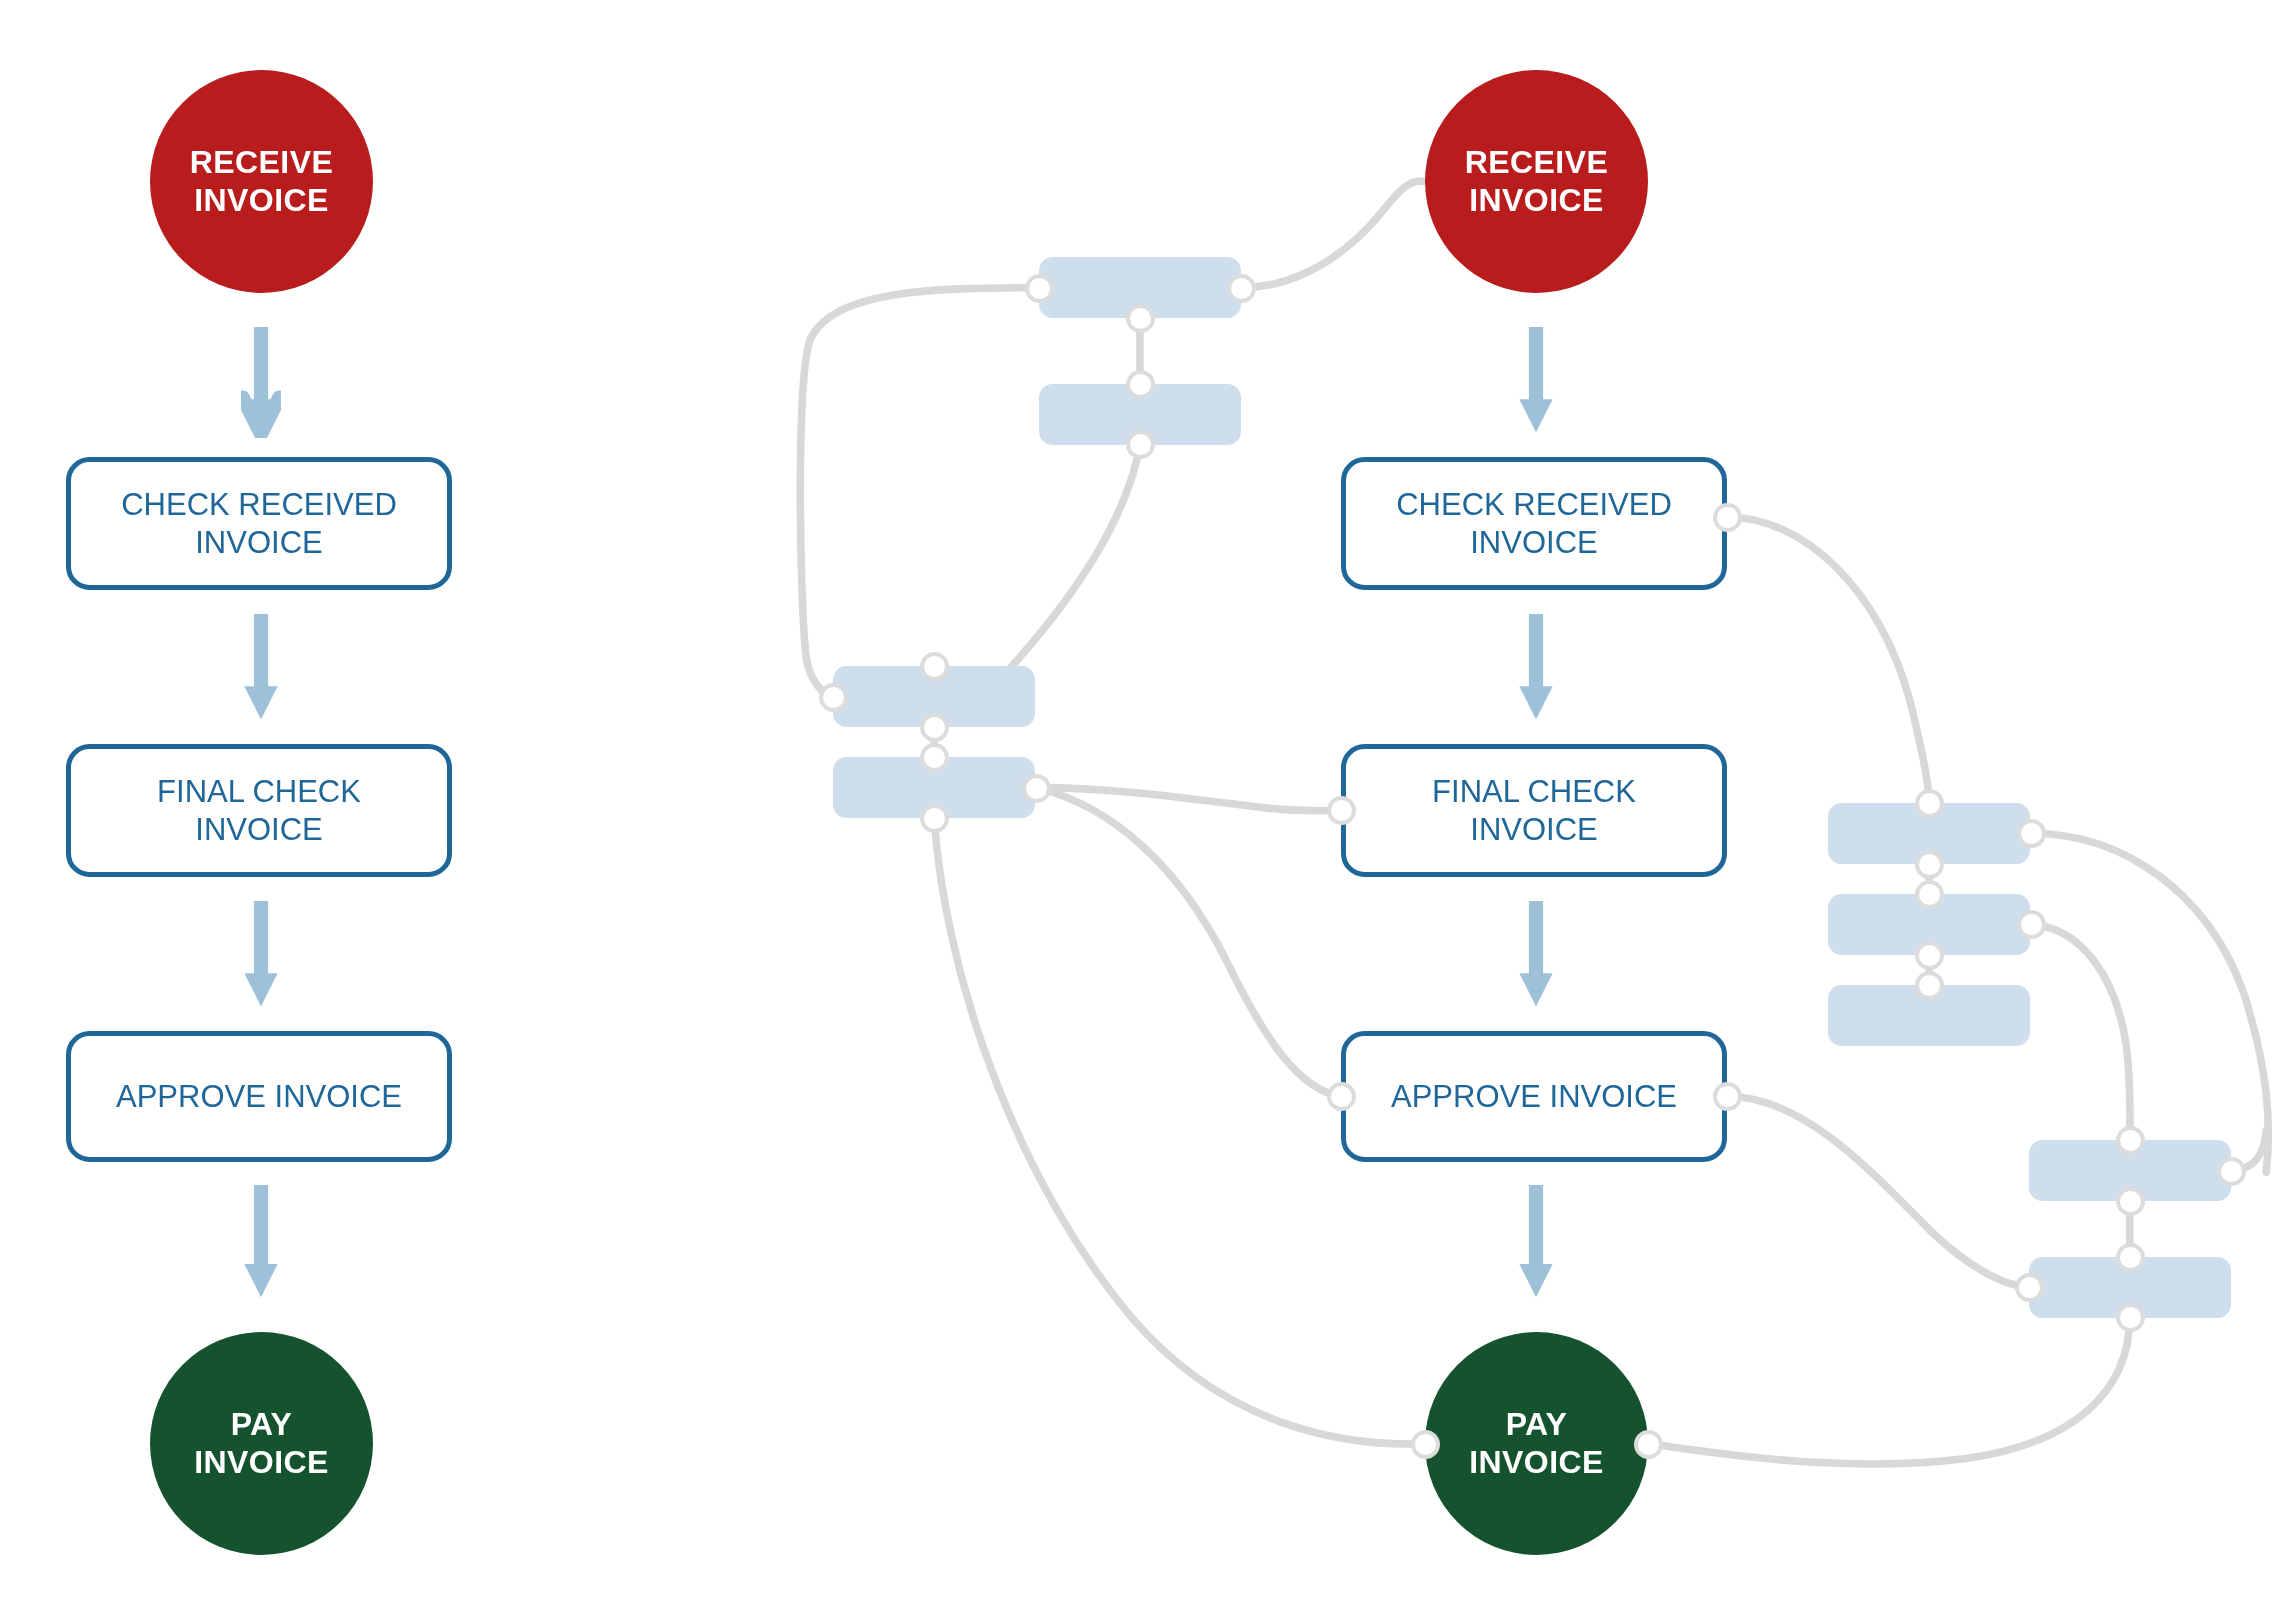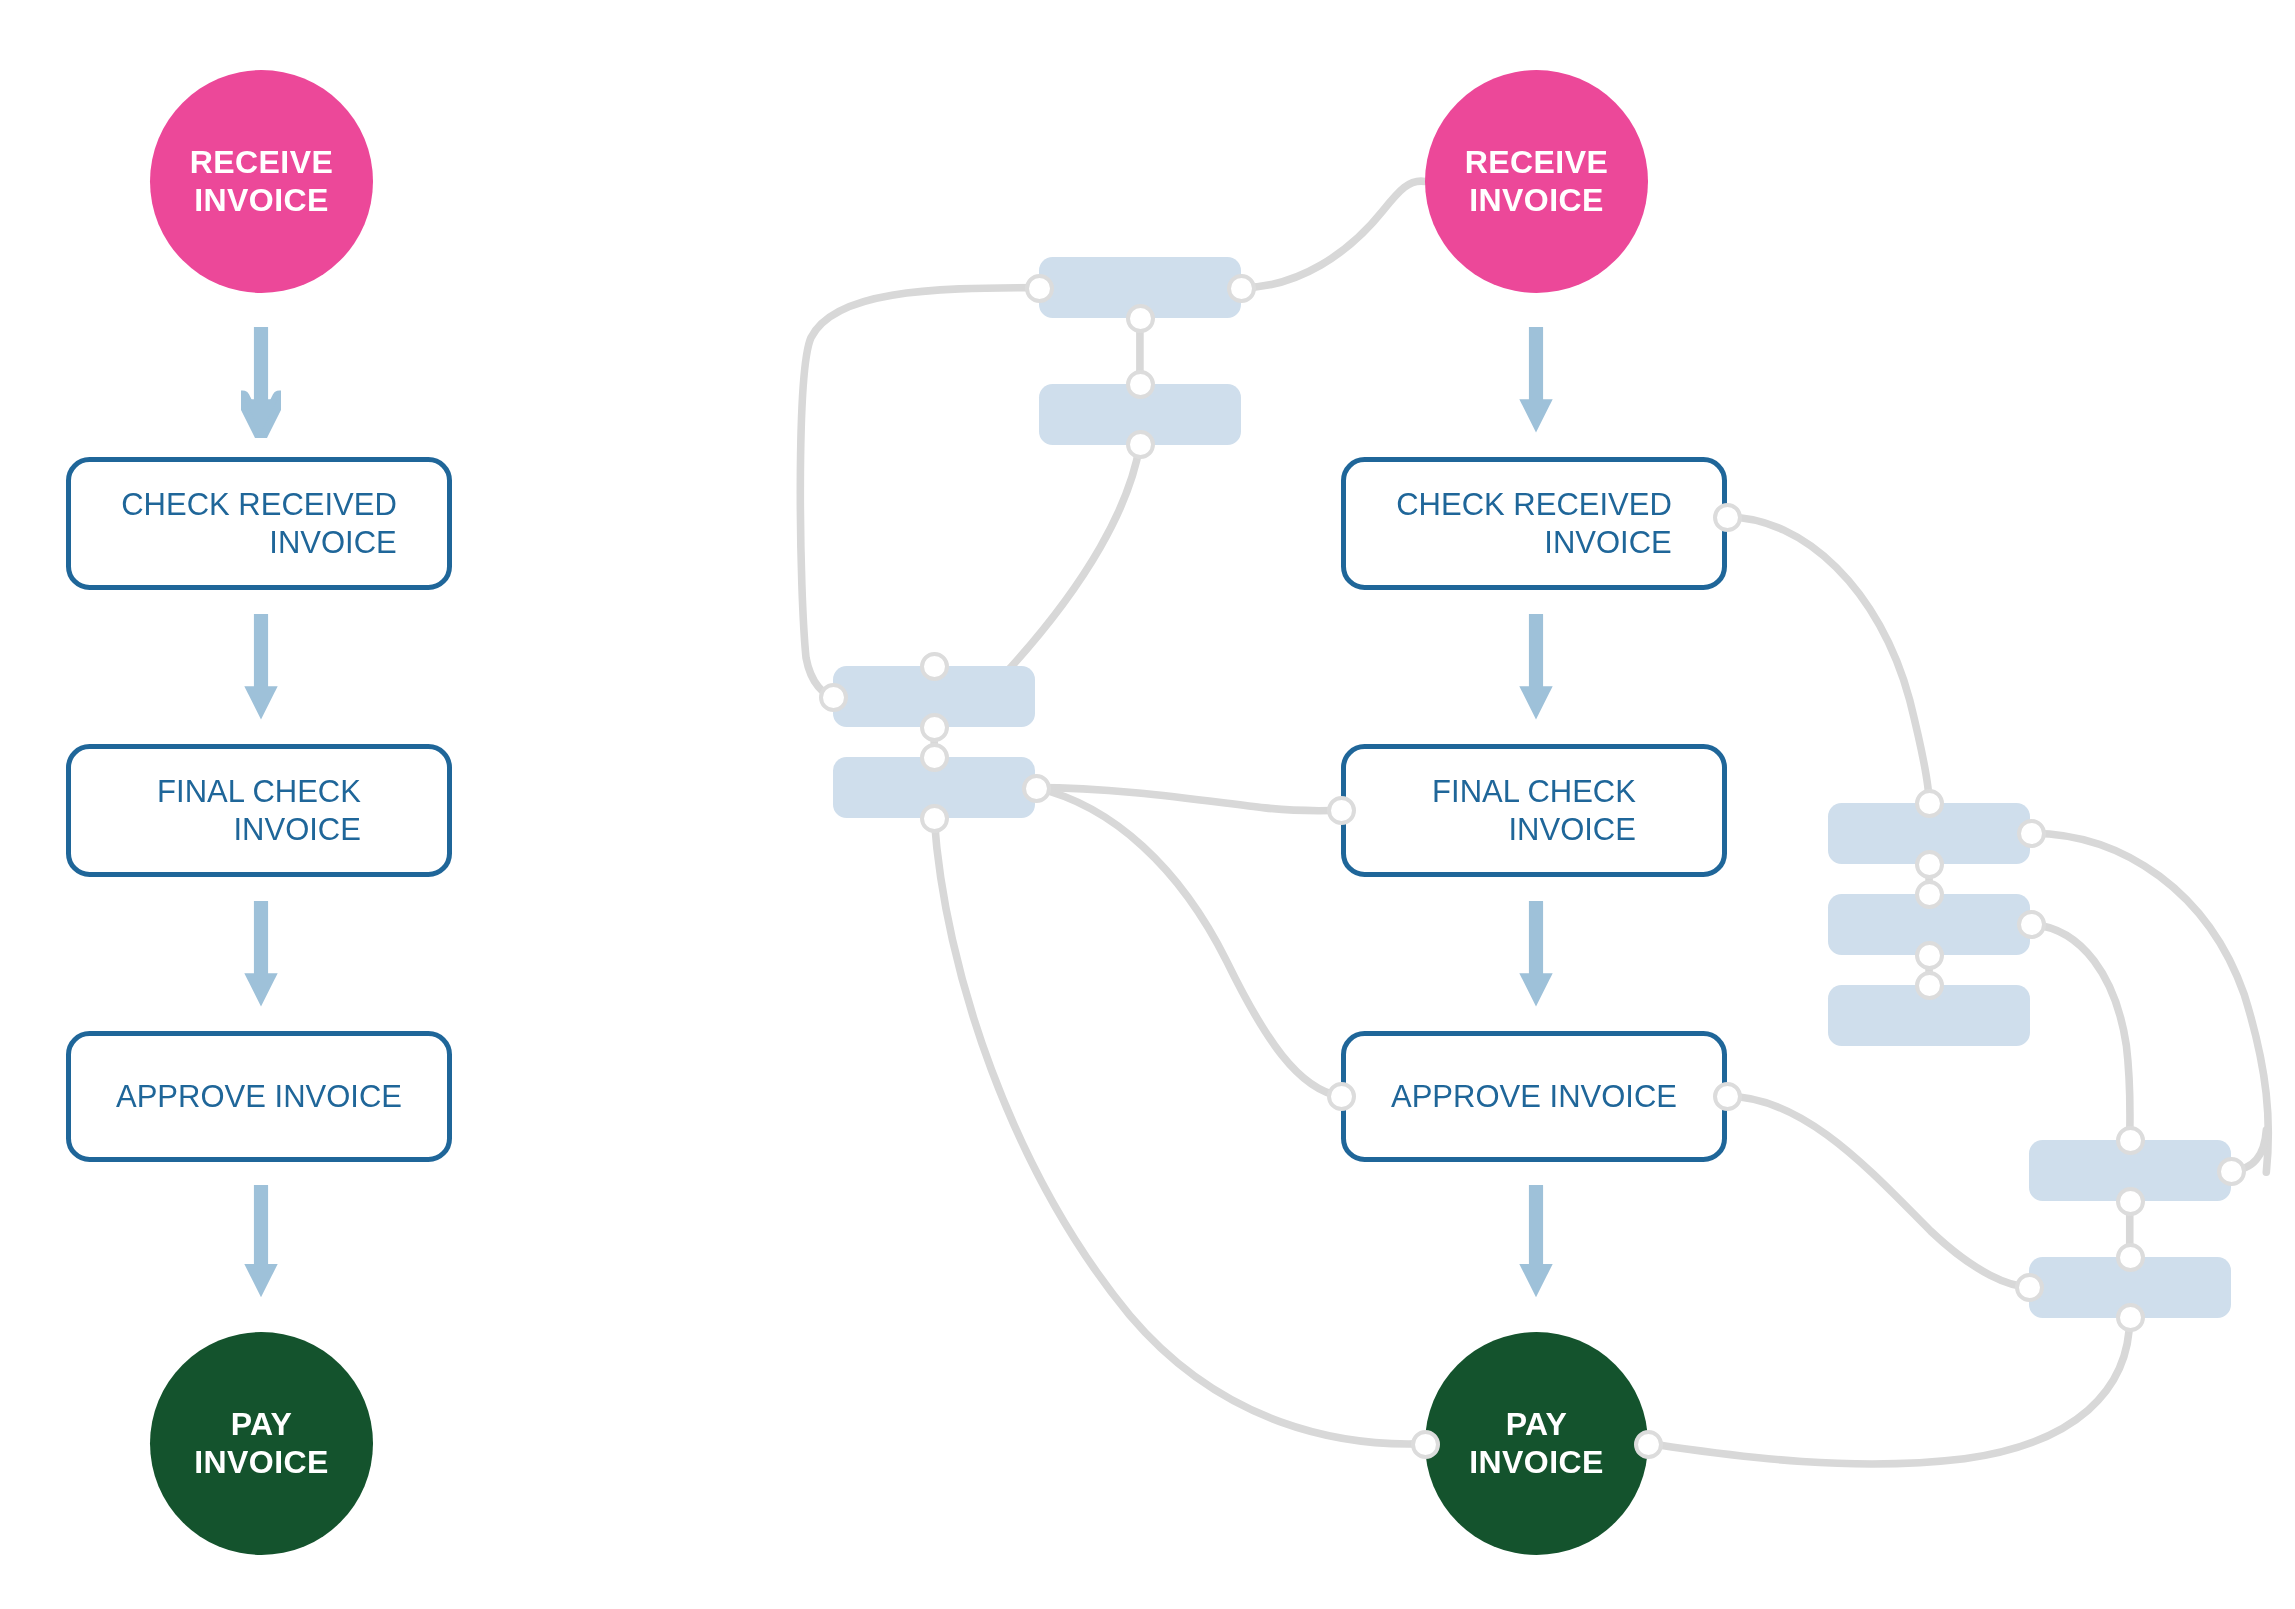--- a/index.html
+++ b/index.html
@@ -33,33 +33,32 @@
     justify-content: center;
     text-align: center;
   }
   .circle-node {
     border-radius: 50%;
     color: #ffffff;
     font-weight: bold;
     letter-spacing: 0.4px;
     line-height: 1.18;
   }
-  .circle-start { background: #ec4899; text-align: center; }
+  .circle-start { background: #b91c1c; text-align: center; }
   .circle-end   { background: #14532d; }
   .circle-node .lbl {
     font-size: 32px;
     font-weight: bold;
   }
   .box-node {
     border: 5px solid #1F6699;
     border-radius: 23.6px;
     background: #ffffff;
     color: #1F6699;
     line-height: 1.2;
-    text-align: right;
   }
   .box-node .lbl {
     font-size: 31px;
     font-weight: normal;
   }
   .pill {
     position: absolute;
     background: #CFDEEC;
     border-radius: 13.5px;
     box-sizing: border-box;

